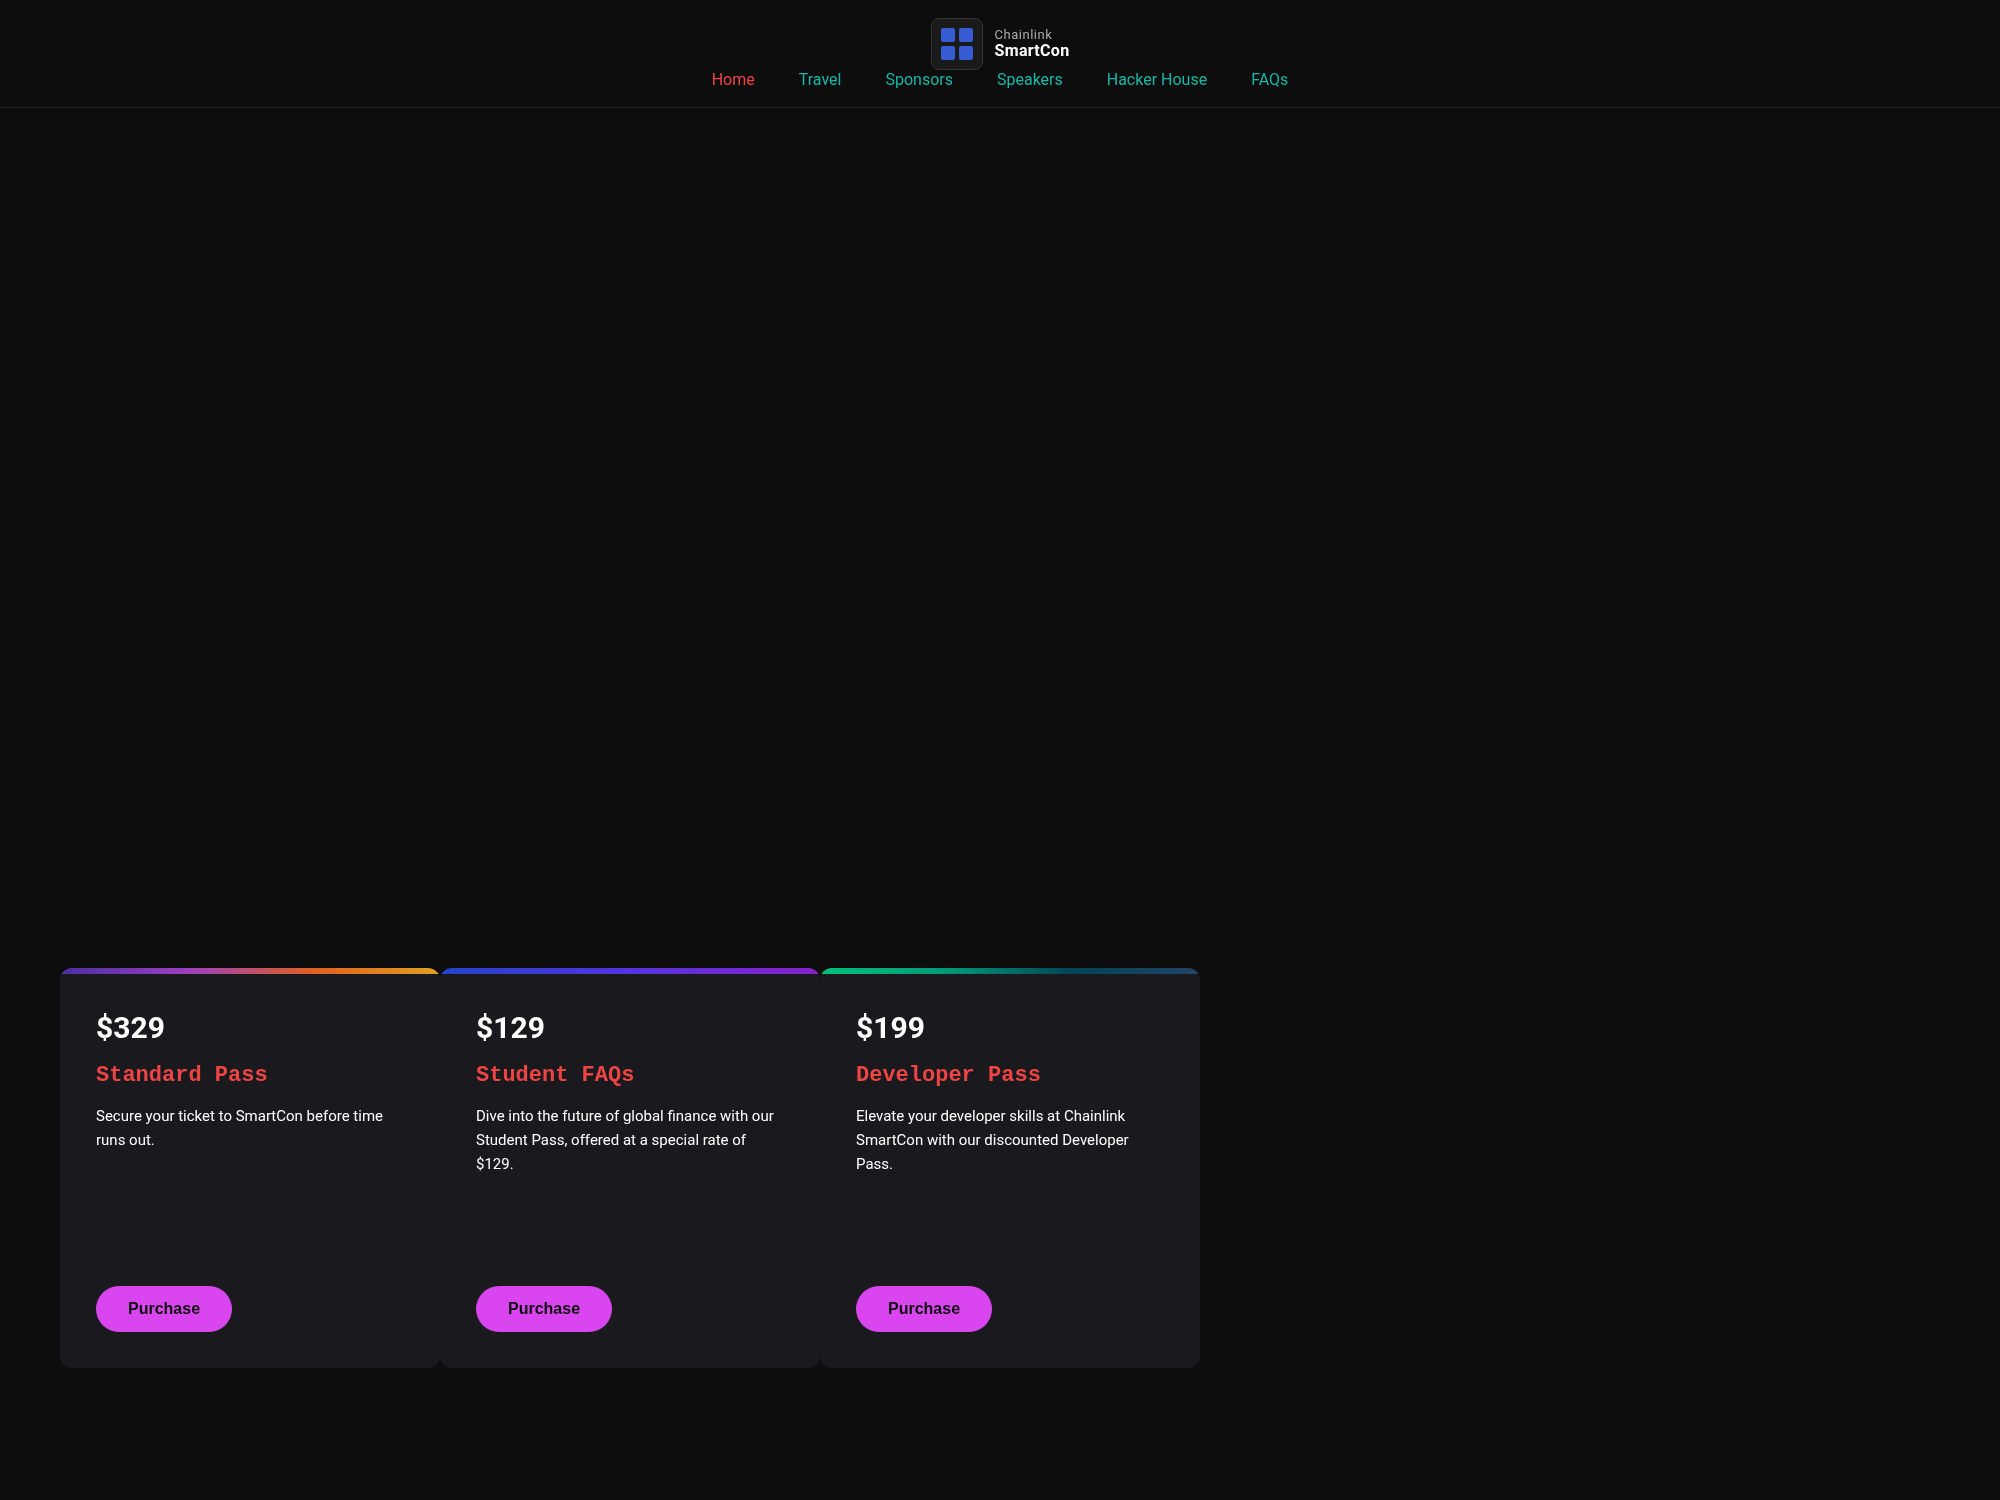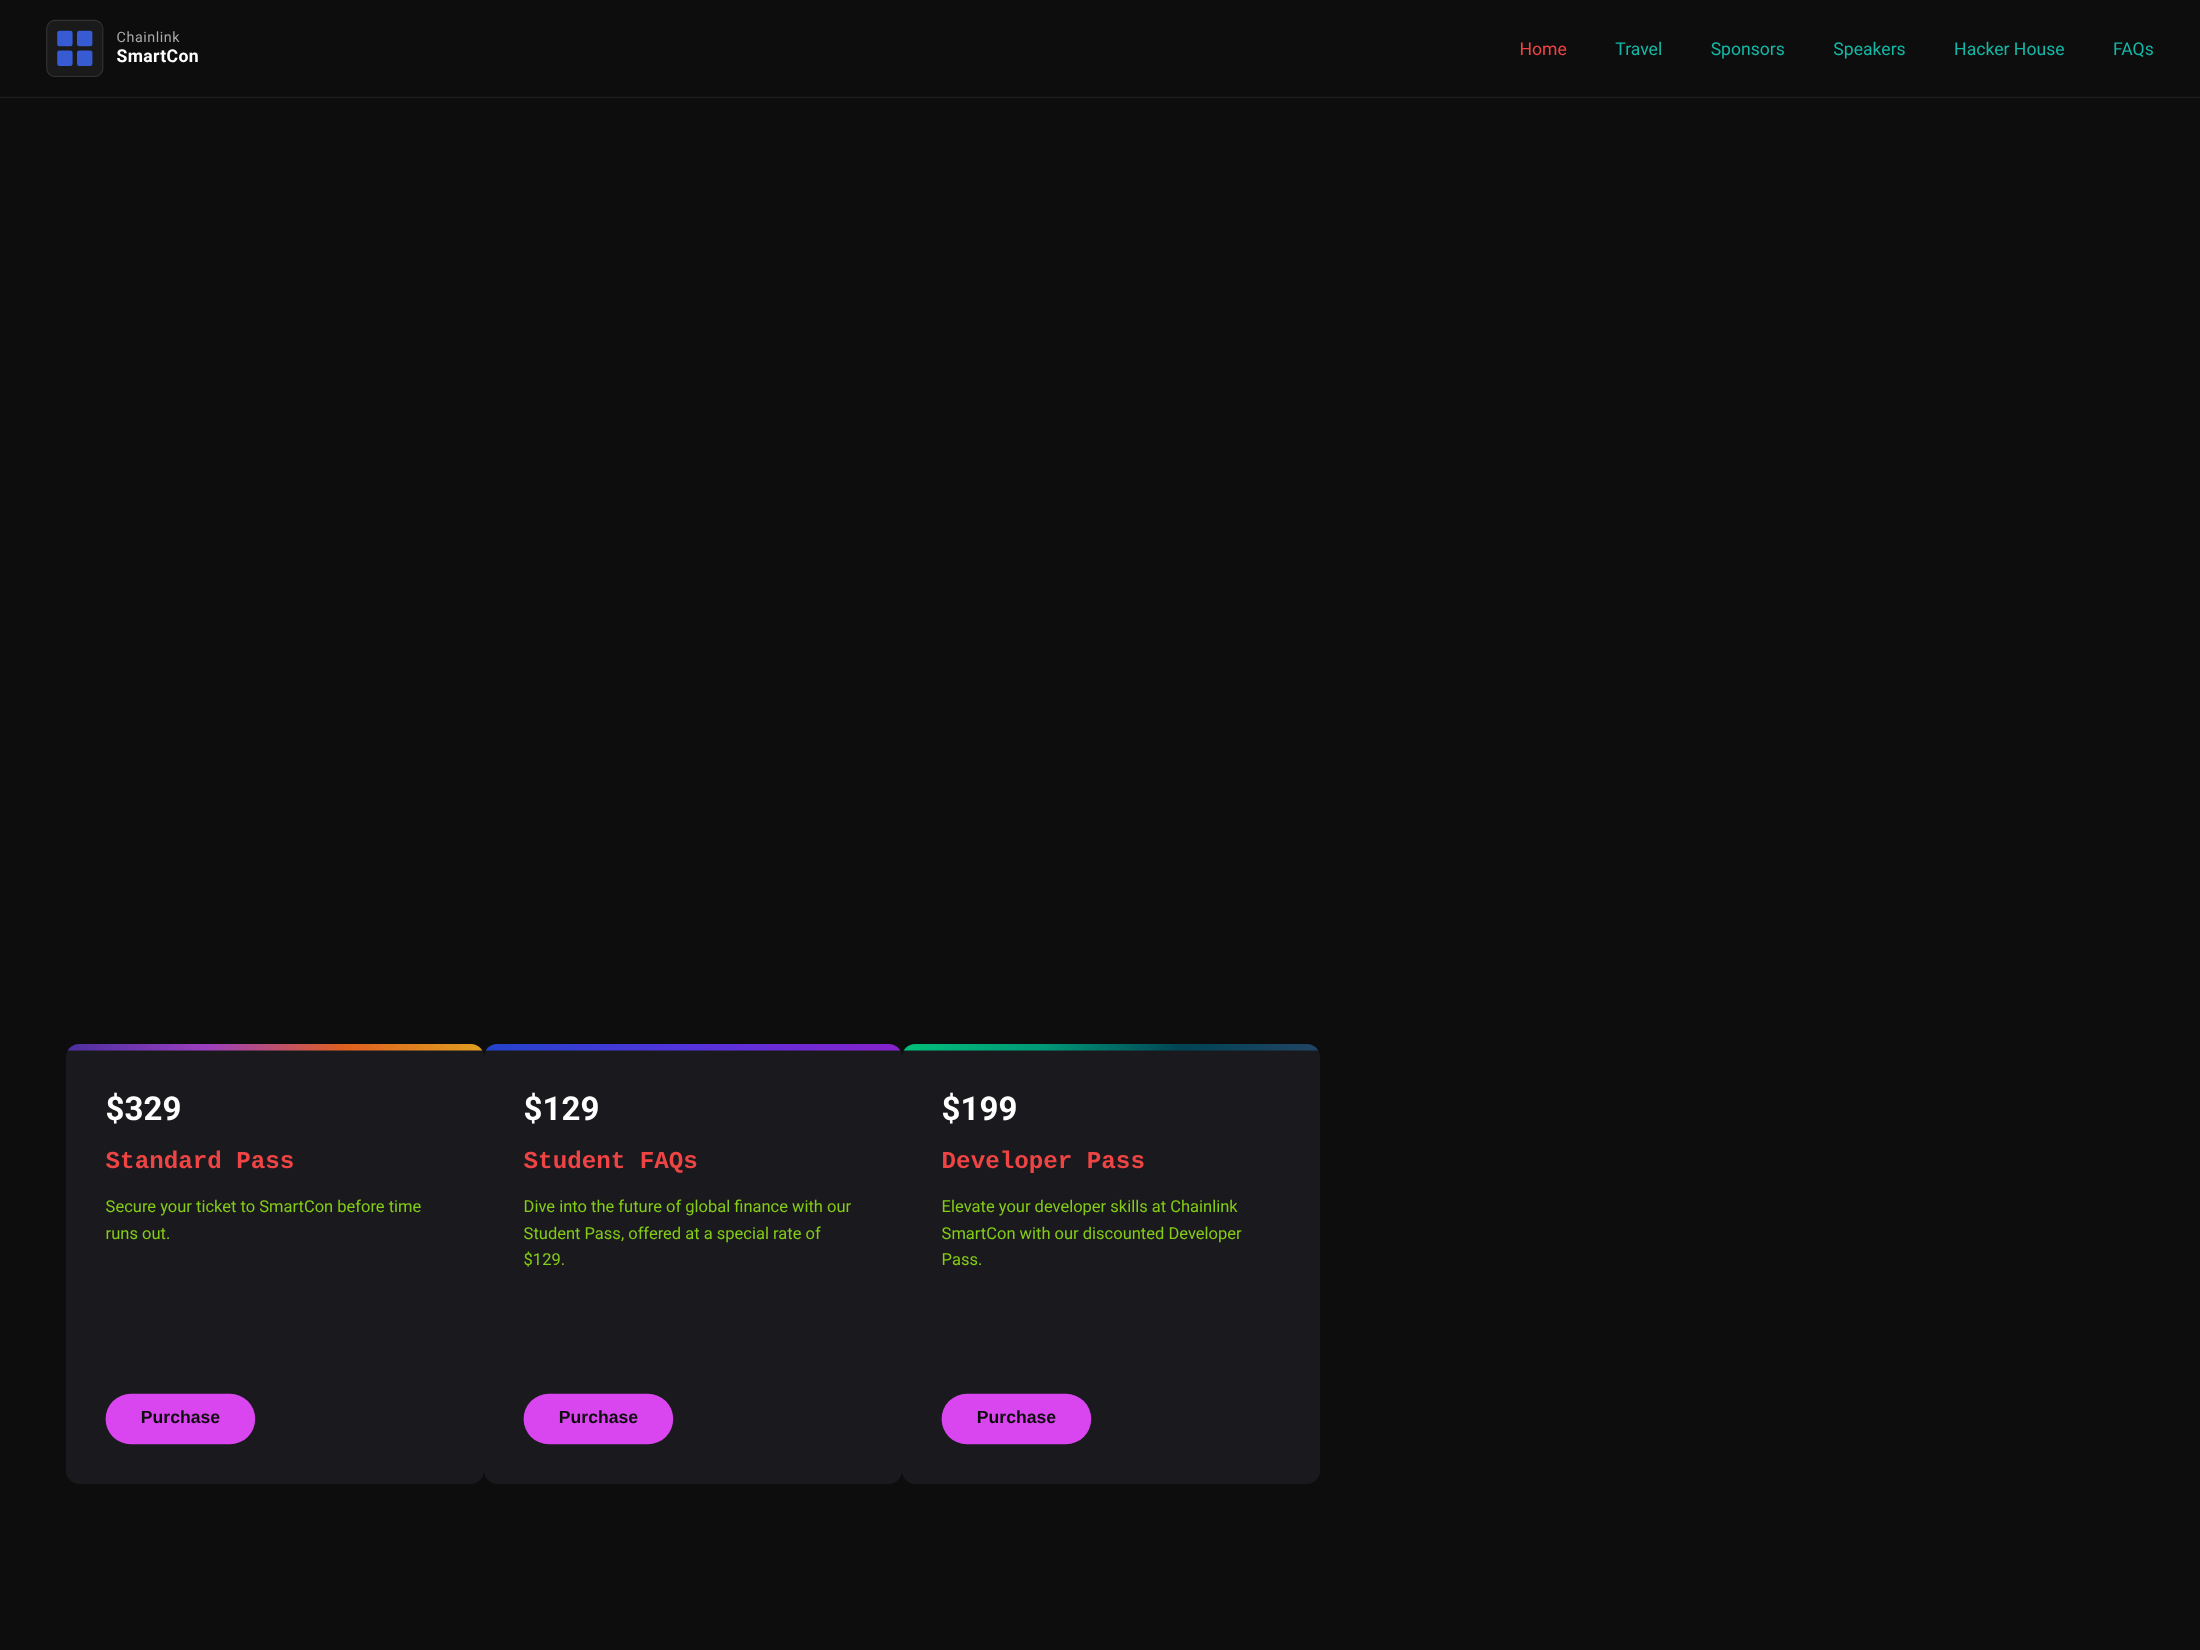--- a/index.html
+++ b/index.html
@@ -14,25 +14,26 @@
       font-family: -apple-system, BlinkMacSystemFont, 'Segoe UI', Roboto, sans-serif;
       min-height: 1500px;
       width: 2000px;
     }
 
     
     nav {
       display: flex;
       align-items: center;
       justify-content: space-between;
-      padding: 18px 42px;
+      padding: 18px 59px;
       border-bottom: 1px solid #222;
       background-color: #0d0d0d;
       position: relative;
       z-index: 10;
+      flex-direction: column;
     }
 
     .logo-area {
       display: flex;
       align-items: center;
       gap: 12px;
     }
 
     .logo-icon {
       width: 52px;
@@ -146,21 +147,21 @@
     .card-title {
       font-size: 22px;
       font-weight: 700;
       color: #ef4444;
       margin-bottom: 16px;
       font-family: Liberation Mono, monospace;
     }
 
     .card-description {
       font-size: 15px;
-      color: #84cc16;
+      color: #ffffff;
       line-height: 1.6;
       flex: 1;
     }
 
     .card-footer {
       padding: 0 36px 36px 36px;
       margin-top: auto;
     }
 
     .purchase-btn {

